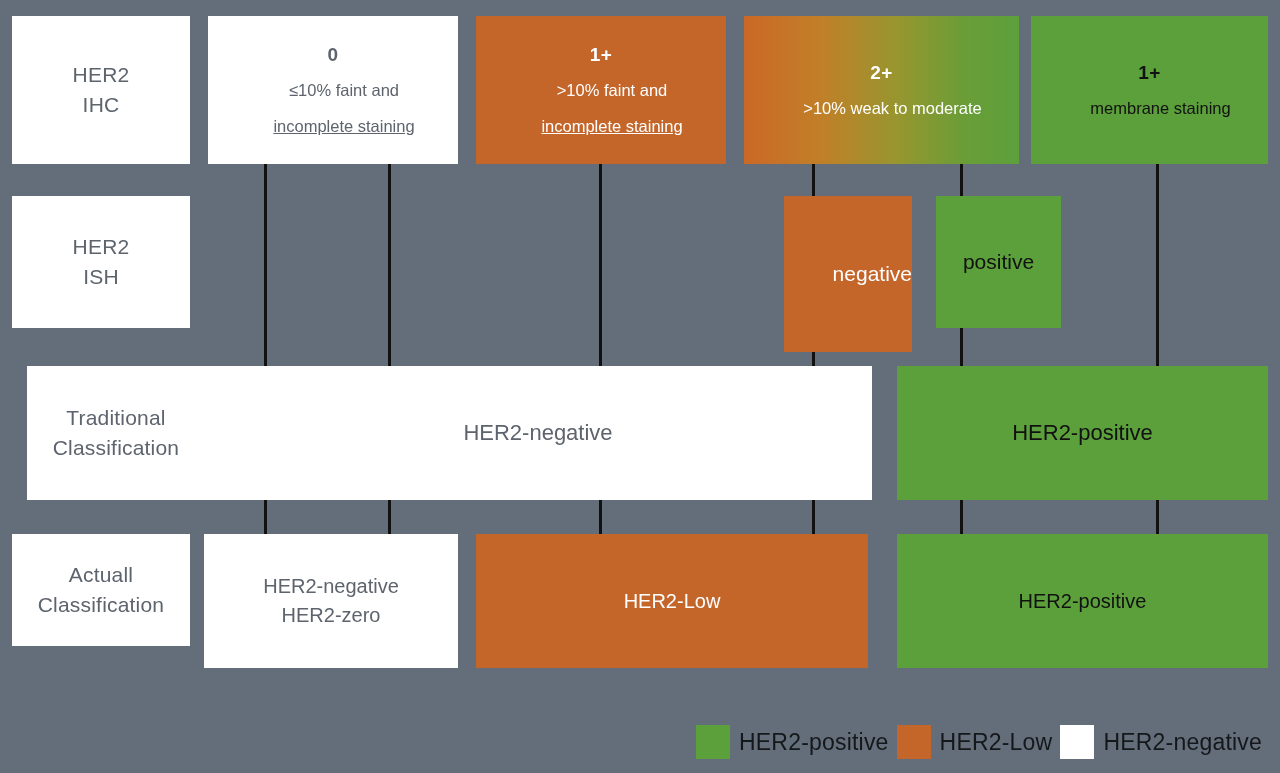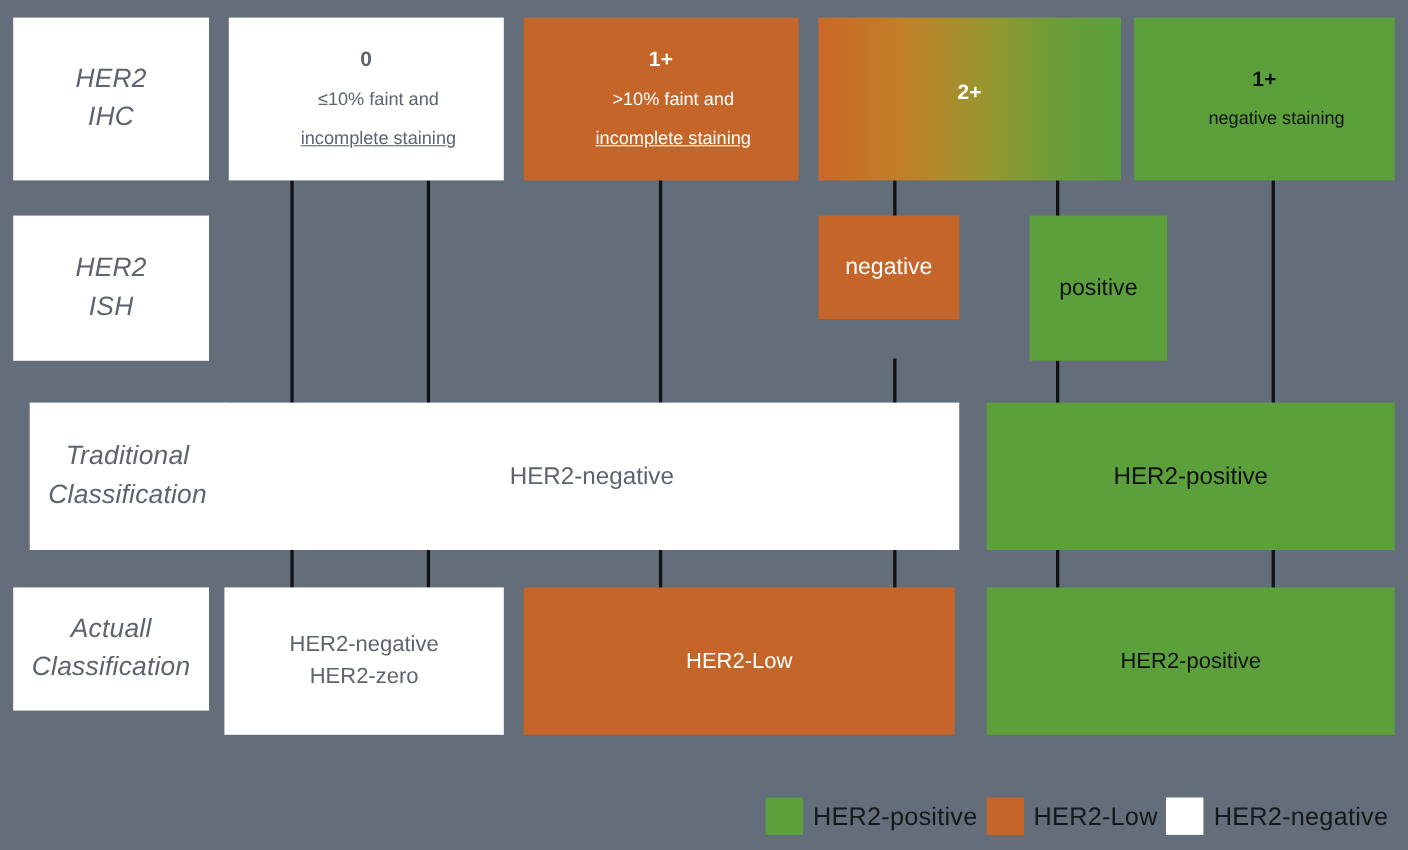--- a/index.html
+++ b/index.html
@@ -30,24 +30,23 @@
     line-height: 1.45;
     z-index: 3;
   }
   .box.white  { background: #ffffff; color: #5d646d; }
   .box.orange { background: #c4652a; color: #ffffff; }
   .box.green  { background: #5ca03c; color: #111111; }
   .box.grad   { background: linear-gradient(90deg, #cb6826 0%, #c17f28 28%, #97962f 56%, #6a9d37 80%, #5ca03c 100%); color: #ffffff; }
 
   
   .rowlabel {
-    font-size: 24px;
+    font-size: 21px;
     color: #5d646d;
     letter-spacing: .2px;
-    font-style: italic;
   }
   .rowlabel span { display: block; }
 
   
   .ihc .grade {
     font-size: 19px;
     font-weight: bold;
     margin-bottom: 11px;
     letter-spacing: .3px;
   }
@@ -171,36 +170,37 @@
     <div class="grade">1+</div>
     <div class="desc">
       <span>&gt;10% faint and</span>
       <span>incomplete staining</span>
     </div>
   </div>
 
   <div class="box grad ihc" style="left:744px; top:16px; width:275px; height:148px;">
     <div class="grade">2+</div>
     <div class="desc">
+      <span>&gt;10% weak to moderate</span>
     </div>
   </div>
 
   <div class="box green ihc" style="left:1031px; top:16px; width:237px; height:148px;">
     <div class="grade">1+</div>
     <div class="desc">
-      <span>negative staining</span>
+      <span>membrane staining</span>
     </div>
   </div>
 
   <div class="box white rowlabel" style="left:12px; top:196px; width:178px; height:132px;">
     <span>HER2</span>
     <span>ISH</span>
   </div>
 
-  <div class="box orange ish-cell" style="left:744px; top:196px; width:128px; height:94px;">
+  <div class="box orange ish-cell" style="left:784px; top:196px; width:128px; height:156px;align-items:flex-end;">
     <span>negative</span>
   </div>
 
   <div class="box green ish-cell" style="left:936px; top:196px; width:125px; height:132px;">
     <span>positive</span>
   </div>
 
   <div class="box white rowlabel" style="left:27px; top:366px; width:178px; height:134px;">
     <span>Traditional</span>
     <span>Classification</span>

